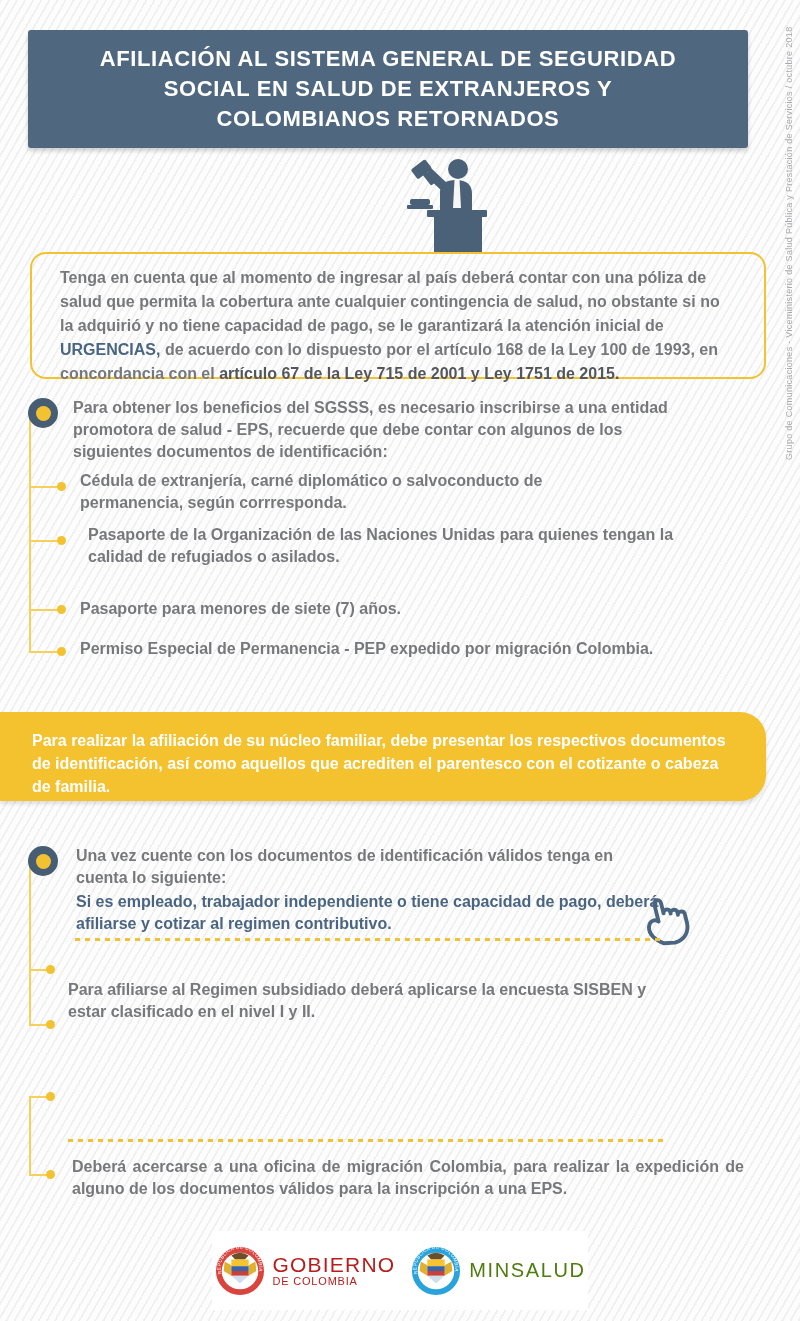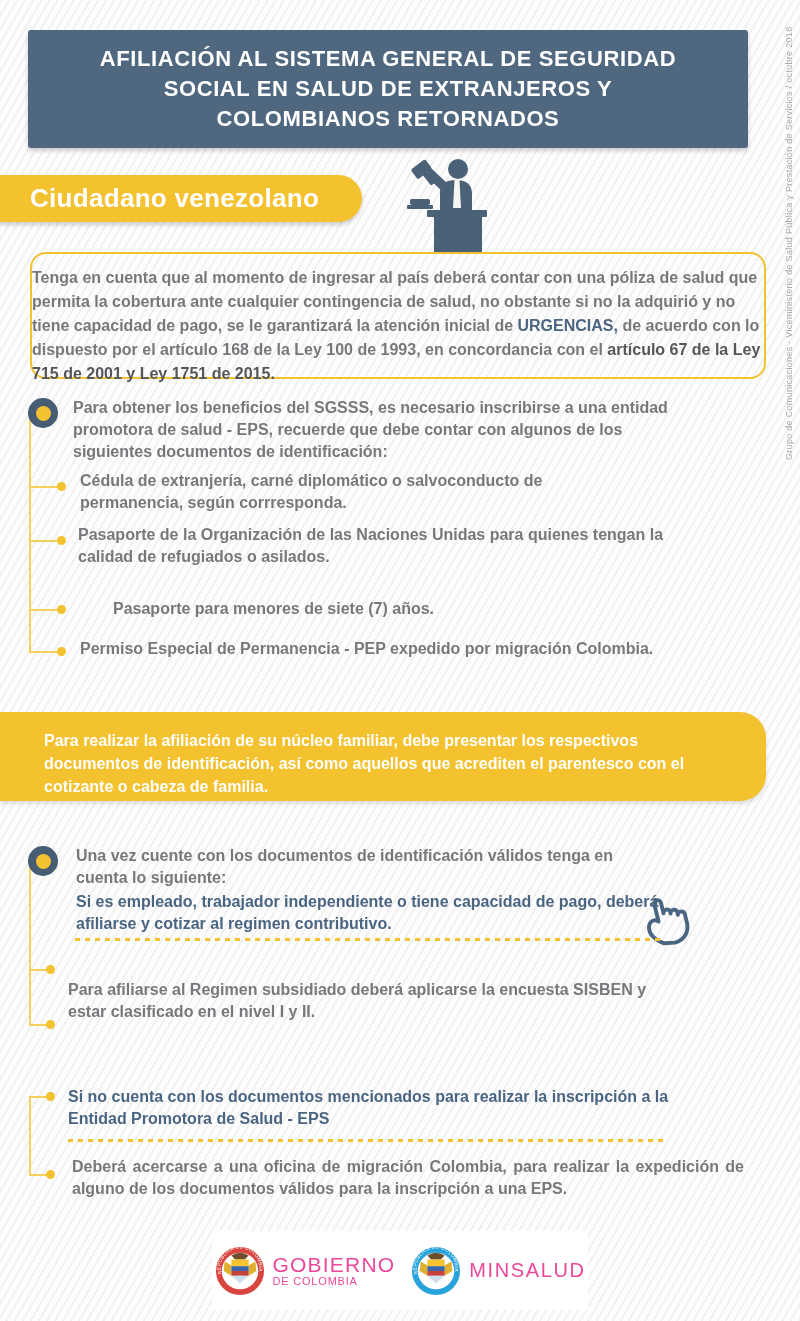--- a/index.html
+++ b/index.html
@@ -30,21 +30,21 @@
     position:absolute;left:0;top:175px;width:362px;height:47px;
     background:#F4C12F;border-radius:0 24px 24px 0;
     box-shadow:0 3px 4px rgba(0,0,0,.18);
     display:flex;align-items:center;padding-left:30px;box-sizing:border-box;
     color:#ffffff;font-size:26px;font-weight:bold;letter-spacing:.3px;
   }
   .podium-icon{position:absolute;left:398px;top:156px;}
   
   .intro-box{
     position:absolute;left:30px;top:252px;width:736px;height:127px;box-sizing:border-box;
-    border:2.5px solid #F2C230;border-radius:16px;padding:12px 0;
+    border:2.5px solid #F2C230;border-radius:16px;padding:12px 28px;
     font-size:16px;line-height:24px;font-weight:bold;color:#77787B;
   }
   .intro-box .blue{color:#4A6582;}
   .intro-box .dark{color:#55565A;}
   
   .big-bullet{
     position:absolute;width:30px;height:30px;border-radius:50%;
     background:#475D73;display:flex;align-items:center;justify-content:center;
   }
   .big-bullet::after{content:"";width:15px;height:15px;border-radius:50%;background:#F2C230;}
@@ -56,52 +56,49 @@
   .blue-strong{color:#4A6582;}
   .justify{text-align:justify;}
   .dotted{
     position:absolute;height:3px;
     background-image:repeating-linear-gradient(90deg,#F2C230 0 5px,transparent 5px 10px);
   }
   
   .banner{
     position:absolute;left:0;top:712px;width:766px;height:89px;box-sizing:border-box;
     background:#F4C12F;border-radius:0 26px 26px 0;box-shadow:0 3px 4px rgba(0,0,0,.12);
-    padding:17px 40px 0 44px;color:#ffffff;font-size:16px;line-height:23px;font-weight:bold;
+    padding:17px 40px 0 32px;color:#ffffff;font-size:16px;line-height:23px;font-weight:bold;
   }
   .hand-icon{position:absolute;left:634px;top:880px;transform:rotate(-14deg);}
   
   .footer{
     position:absolute;left:212px;top:1231px;width:376px;height:79px;background:#ffffff;
     display:flex;align-items:center;justify-content:center;gap:16px;
   }
   .logo{display:flex;align-items:center;gap:8px;}
-  .gob-text{color:#ec4899;line-height:1.05;}
+  .gob-text{color:#b91c1c;line-height:1.05;}
   .gob-line1{font-size:21px;letter-spacing:1.2px;}
   .gob-line2{font-size:11px;letter-spacing:.8px;}
-  .min-text{color:#ec4899;font-size:20px;letter-spacing:1.6px;}
+  .min-text{color:#4d7c0f;font-size:20px;letter-spacing:1.6px;}
 </style>
 </head>
 <body>
 
 <div class="page">
 
   <div class="header">
     <h1>
       <span>AFILIACIÓN AL SISTEMA GENERAL DE SEGURIDAD</span><br>
       <span>SOCIAL EN SALUD DE EXTRANJEROS Y</span><br>
       <span>COLOMBIANOS RETORNADOS</span>
     </h1>
   </div>
 
   <div class="credit">Grupo de Comunicaciones - Viceministerio de Salud Pública y Prestación de Servicios / octubre 2018</div>
 
-  <div class="badge">
-    <span>Ciudadano venezolano</span>
-  </div>
 
   <svg class="podium-icon" width="96" height="96" viewBox="0 0 96 96">
     <g fill="#4B6177">
       <circle cx="60" cy="13" r="10"></circle>
       <path d="M42 54 L42 36 Q42 24 58 24 Q74 24 74 38 L74 54 Z"></path>
       <path d="M46 37 L27 19 L33 12 L51 29 Z"></path>
       <g transform="rotate(-38 24 14)">
         <rect x="15" y="7" width="18" height="12" rx="2"></rect>
         <rect x="21.5" y="17" width="5" height="15" rx="1.5"></rect>
       </g>
@@ -123,24 +120,24 @@
   <div class="line" style="left:30px;top:609px;width:28px;height:2px;"></div>
   <div class="line" style="left:30px;top:651px;width:28px;height:2px;"></div>
 
   <div class="big-bullet" style="left:28px;top:398px;"></div>
   <div class="lead" style="left:73px;top:397px;width:615px;">Para obtener los beneficios del  SGSSS, es necesario inscribirse a una entidad promotora de salud - EPS, recuerde que debe contar con algunos de los siguientes documentos de identificación:</div>
 
   <div class="dot" style="left:57px;top:482px;"></div>
   <div class="item" style="left:80px;top:470px;width:560px;">Cédula de extranjería,  carné diplomático o salvoconducto de permanencia, según corrresponda.</div>
 
   <div class="dot" style="left:57px;top:536px;"></div>
-  <div class="item" style="left:78px;top:524px;width:640px;">Pasaporte de la Organización de las Naciones Unidas para quienes tengan la calidad de refugiados o asilados.</div>
+  <div class="item" style="left:88px;top:524px;width:640px;">Pasaporte de la Organización de las Naciones Unidas para quienes tengan la calidad de refugiados o asilados.</div>
 
   <div class="dot" style="left:57px;top:605px;"></div>
-  <div class="item" style="left:80px;top:598px;width:660px;margin-left:33px;">Pasaporte para menores de siete (7) años.</div>
+  <div class="item" style="left:80px;top:598px;width:660px;">Pasaporte para menores de siete (7) años.</div>
 
   <div class="dot" style="left:57px;top:647px;"></div>
   <div class="item" style="left:80px;top:638px;width:690px;">Permiso Especial de Permanencia - PEP expedido por migración Colombia.</div>
 
   <div class="banner">
     <span>Para realizar la afiliación de su núcleo familiar, debe  presentar los respectivos documentos de identificación, así como aquellos que acrediten el parentesco con el cotizante o cabeza de familia.</span>
   </div>
 
   <div class="line" style="left:29px;top:861px;width:2px;height:165px;"></div>
   <div class="line" style="left:30px;top:860px;width:10px;height:2px;"></div>
@@ -160,21 +157,20 @@
   <div class="dot" style="left:46px;top:965px;"></div>
   <div class="item" style="left:68px;top:979px;width:620px;">Para afiliarse al Regimen subsidiado deberá aplicarse la encuesta SISBEN y estar clasificado en el nivel I y II.</div>
 
   <div class="dot" style="left:46px;top:1020px;"></div>
 
   <div class="line" style="left:30px;top:1096px;width:18px;height:2px;"></div>
   <div class="line" style="left:29px;top:1096px;width:2px;height:80px;"></div>
   <div class="line" style="left:30px;top:1174px;width:18px;height:2px;"></div>
 
   <div class="dot" style="left:46px;top:1092px;"></div>
-  <div class="lead blue-strong" style="left:68px;top:1086px;width:645px;">Si no cuenta con los documentos mencionados para realizar  la inscripción a la Entidad Promotora de Salud - EPS</div>
 
   <div class="dotted" style="left:68px;top:1139px;width:600px;"></div>
 
   <div class="dot" style="left:46px;top:1170px;"></div>
   <div class="item justify" style="left:72px;top:1156px;width:672px;">Deberá acercarse a una oficina de migración Colombia, para realizar la expedición de alguno de los documentos válidos para  la inscripción a una EPS.</div>
 
   <div class="footer">
     <div class="logo">
       <svg width="50" height="50" viewBox="0 0 52 52">
         <circle cx="26" cy="26" r="25" fill="#D9453E"></circle>

